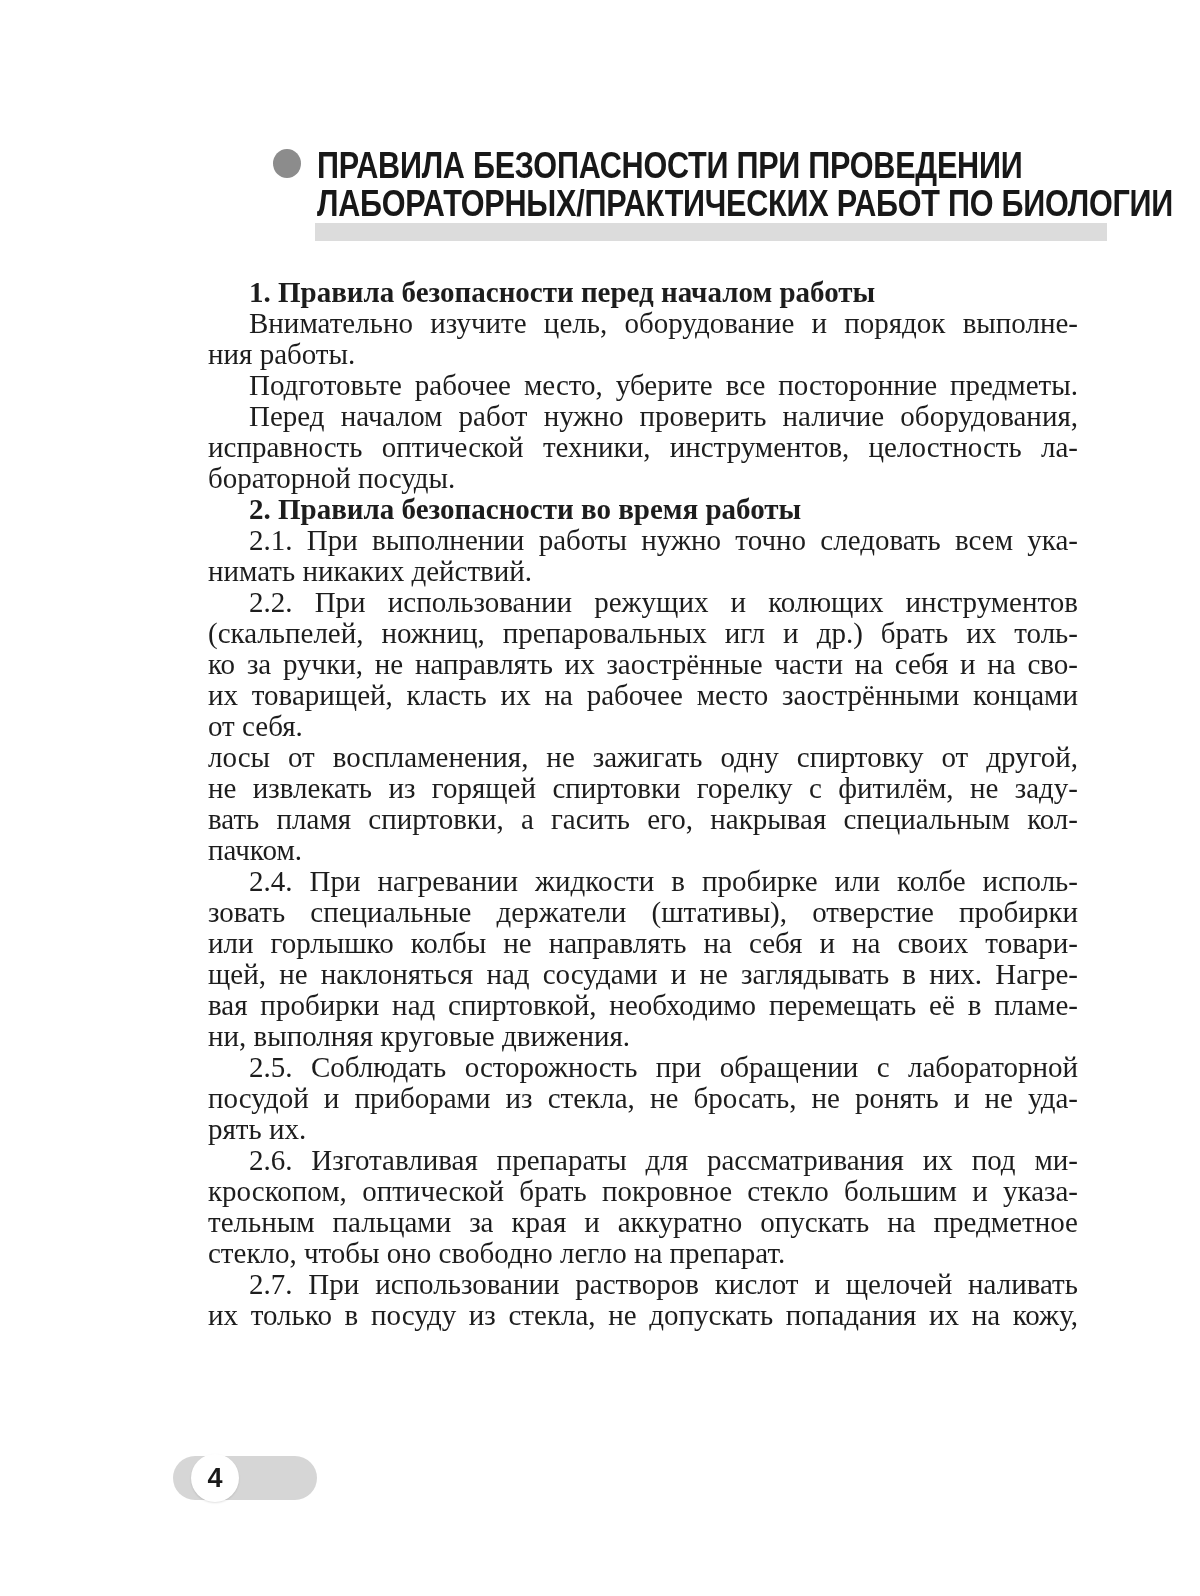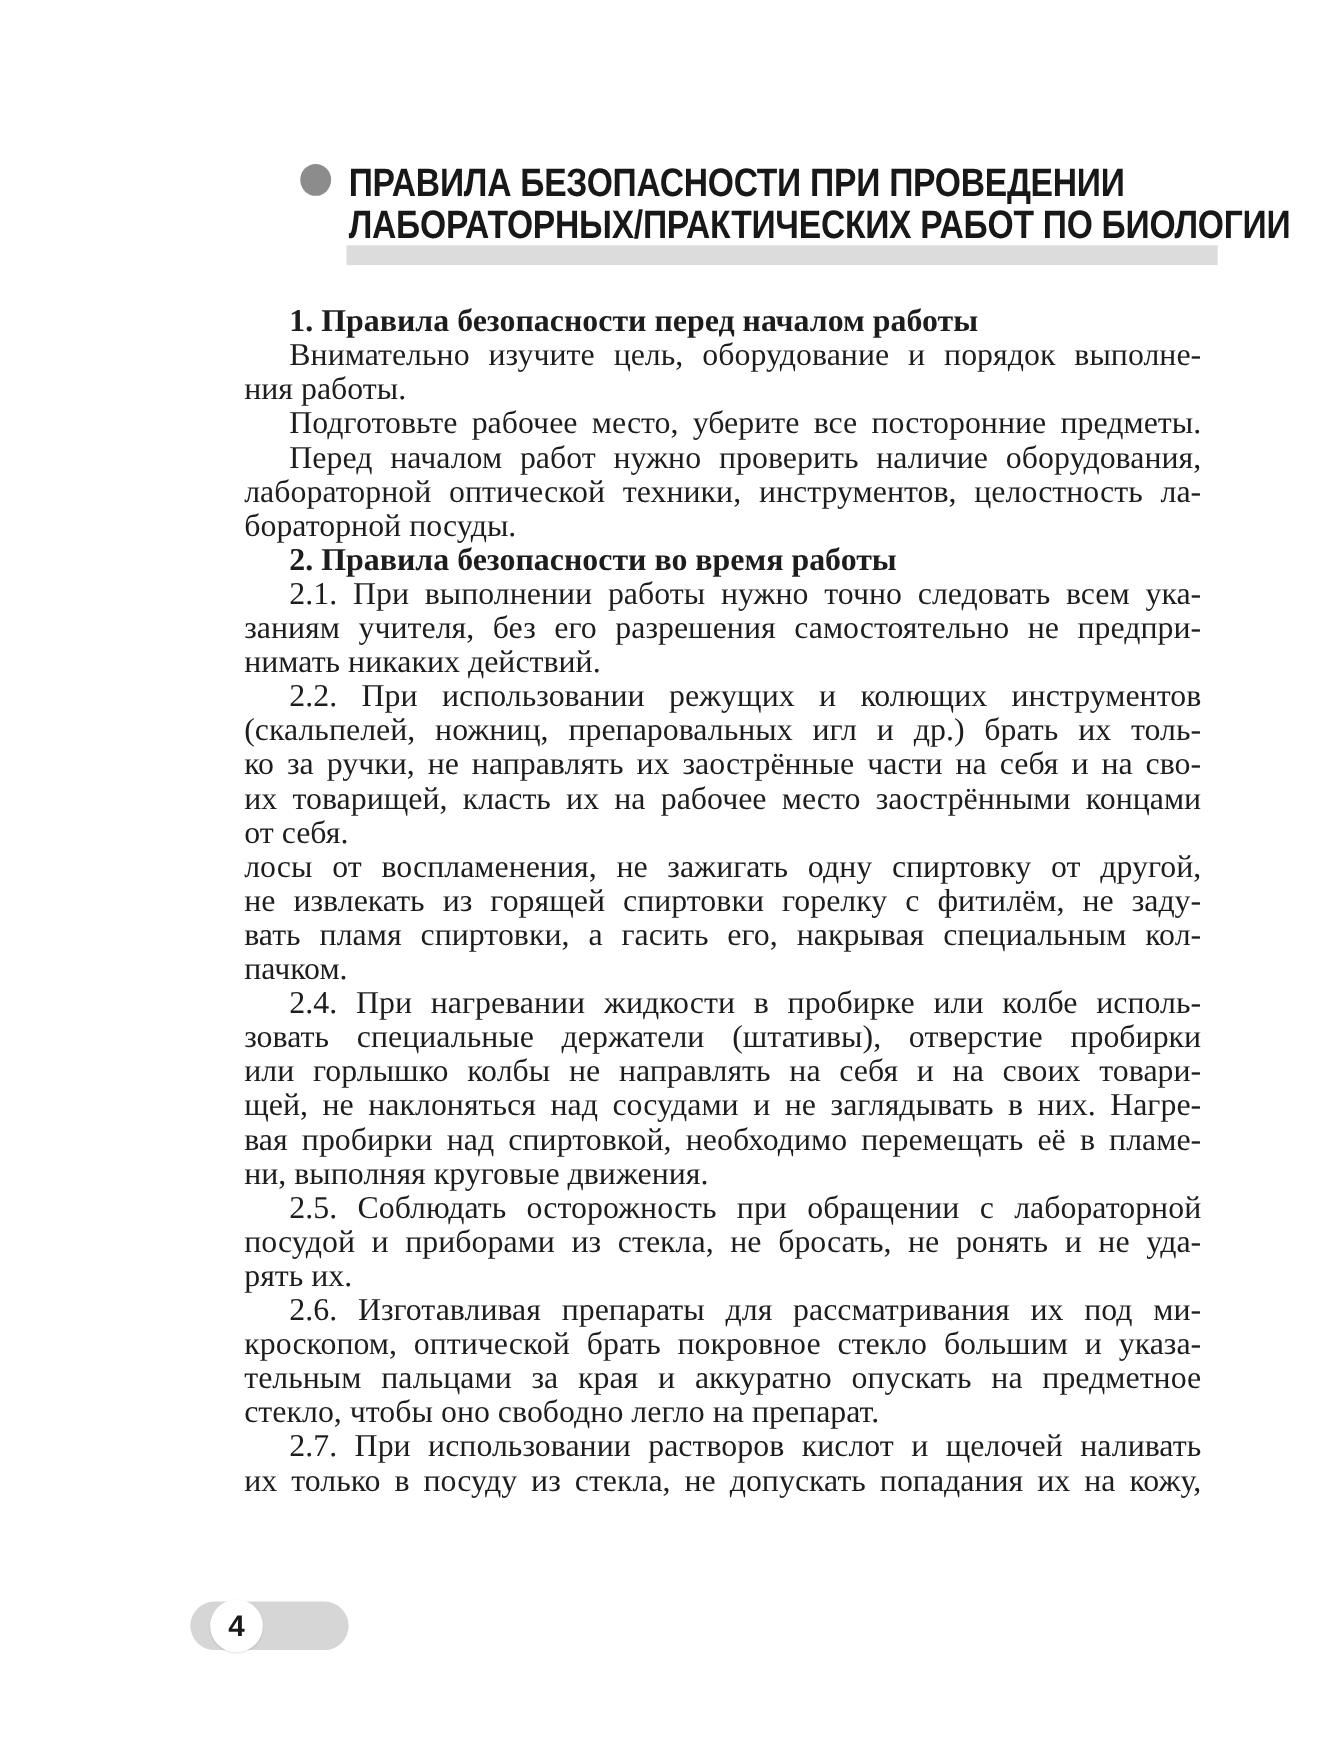--- a/index.html
+++ b/index.html
@@ -53,21 +53,21 @@
     font-size: 36px;
     line-height: 38px;
     letter-spacing: -0.3px;
     color: #181818;
     white-space: nowrap;
   }
 
   
   .page-body {
     position: absolute;
-    left: 222px;
+    left: 208px;
     top: 277px;
     width: 870px;
     font-family: "Liberation Serif", serif;
     font-size: 29px;
     line-height: 31px;
     color: #1d1d1d;
   }
   .block { margin: 0; }
   .block.spaced { }
   .block.heading .line {
@@ -132,29 +132,28 @@
       </div>
       <div class="block">
         <div class="line first">Внимательно изучите цель, оборудование и порядок выполне-</div>
         <div class="line last">ния работы.</div>
       </div>
       <div class="block">
         <div class="line first">Подготовьте рабочее место, уберите все посторонние предметы.</div>
       </div>
       <div class="block">
         <div class="line first">Перед началом работ нужно проверить наличие оборудования,</div>
-        <div class="line">лабораторной оптической техники, инструментов, целостность ла-</div>
+        <div class="line">исправность оптической техники, инструментов, целостность ла-</div>
         <div class="line last">бораторной посуды.</div>
       </div>
       <div class="block heading spaced">
         <div class="line first last">2. Правила безопасности во время работы</div>
       </div>
       <div class="block">
         <div class="line first">2.1. При выполнении работы нужно точно следовать всем ука-</div>
-        <div class="line">заниям учителя, без его разрешения самостоятельно не предпри-</div>
         <div class="line last">нимать никаких действий.</div>
       </div>
       <div class="block">
         <div class="line first">2.2. При использовании режущих и колющих инструментов</div>
         <div class="line">(скальпелей, ножниц, препаровальных игл и др.) брать их толь-</div>
         <div class="line">ко за ручки, не направлять их заострённые части на себя и на сво-</div>
         <div class="line">их товарищей, класть их на рабочее место заострёнными концами</div>
         <div class="line last">от себя.</div>
       </div>
       <div class="block">

